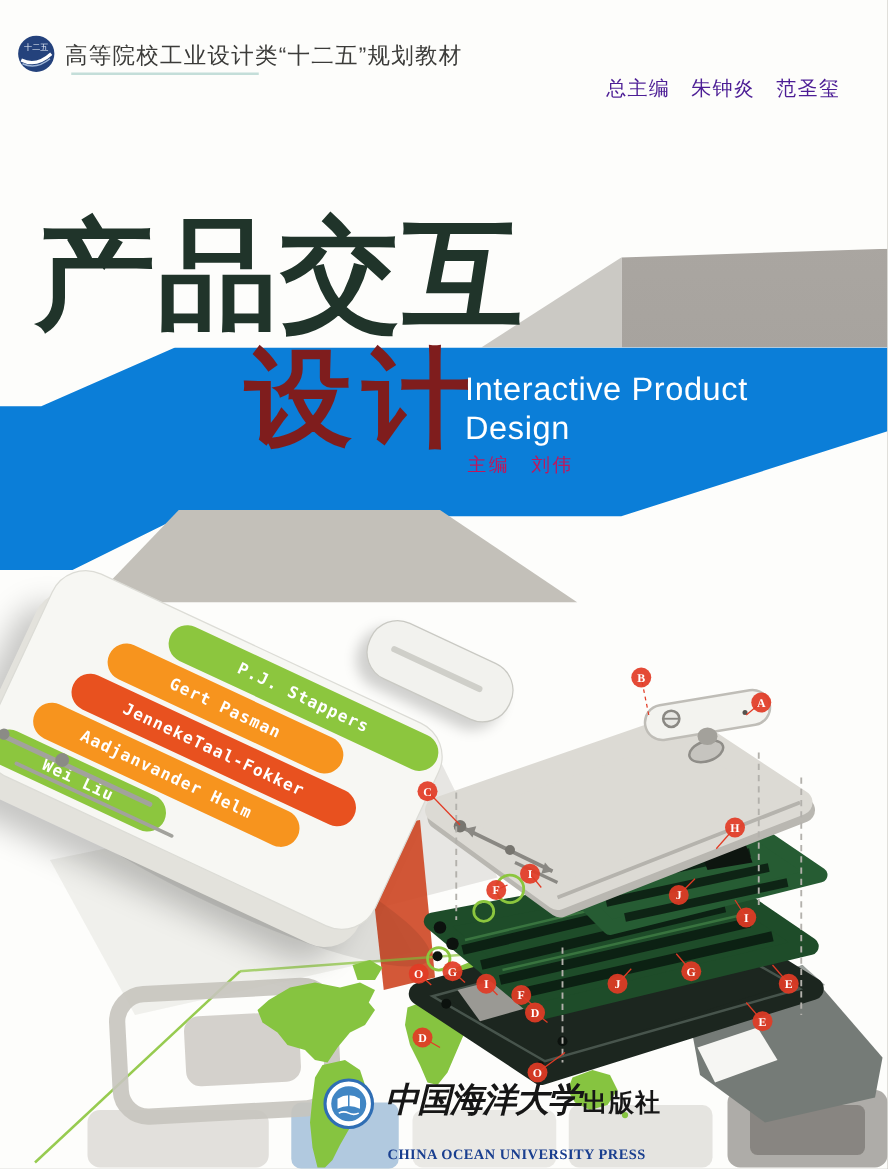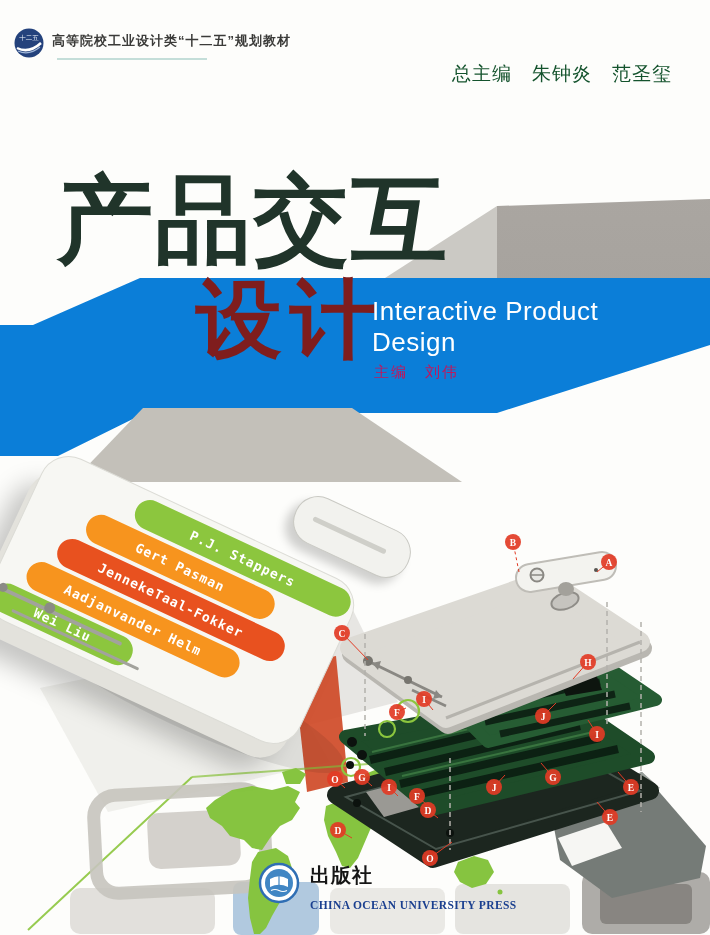--- a/index.html
+++ b/index.html
@@ -1,34 +1,34 @@
 <!DOCTYPE html>
 <html style="--band-blue: #0b7ed8; --title-green: #20342a; --accent-green: #8cc63e; --accent-orange: #f7941e; --accent-red: #e8511f; --callout-red: #e23b25; --pcb-green: #1e4c29; --map-green: #86c440; --press-blue: #1a3f8f;"><head>
 <meta charset="utf-8">
 <style>
   html,body{margin:0;padding:0;}
   body{width:710px;height:935px;position:relative;overflow:hidden;background:#fdfdfb;
        font-family:"Liberation Sans","DejaVu Sans",sans-serif;}
   .abs{position:absolute;}
   
-  .series-bar{left:52px;top:32px;font-size:13px;font-weight:700;color:#3b3b39;letter-spacing:1px;}
+  .series-bar{left:52px;top:32px;font-size:18px;font-weight:400;color:#3b3b39;letter-spacing:1px;}
   .series-underline{left:57px;top:58px;width:150px;height:2px;background:#7fb8b0;opacity:.45;}
   .series-logo{left:13px;top:27px;width:32px;height:32px;}
-  .chief-editors{right:38px;top:61px;font-size:19px;color:#14532d;letter-spacing:1px;}
+  .chief-editors{right:38px;top:61px;font-size:16px;color:#4c1d95;letter-spacing:1px;}
   
   .wedge-light{left:0;top:0;width:710px;height:470px;background:#cbc9c4;
      clip-path:polygon(385px 278px,497px 206px,497px 278px);}
   .wedge-dark{left:0;top:0;width:710px;height:470px;background:linear-gradient(180deg,#b0aca7,#a19d98);
      clip-path:polygon(497px 206px,710px 199px,710px 278px,497px 278px);}
   .blue-band{left:0;top:0;width:710px;height:470px;background:var(--band-blue,#0b7ed8);
      clip-path:polygon(0 325px,33px 325px,140px 278px,710px 278px,710px 345px,497px 413px,145px 413px,58px 456px,0 456px);}
   .gray-para{left:0;top:0;width:710px;height:500px;background:#c3c0b9;
      clip-path:polygon(143px 408px,352px 408px,462px 482px,72px 482px);}
   .title-cn{left:28px;top:172px;font-size:96px;font-weight:bold;color:var(--title-green,#20342a);
-     letter-spacing:2px;line-height:1;font-family:"DejaVu Sans","Liberation Sans",sans-serif;margin-left:29px;}
+     letter-spacing:2px;line-height:1;font-family:"DejaVu Sans","Liberation Sans",sans-serif;}
   .title-cn2{left:196px;top:276px;font-size:86px;font-weight:bold;color:#7f1d1d;letter-spacing:8px;line-height:1;
      font-family:"DejaVu Sans","Liberation Sans",sans-serif;}
   .title-en{left:372px;top:296px;font-size:26px;color:#fff;line-height:31px;letter-spacing:.5px;}
   .editor-sub{left:374px;top:363px;font-size:15px;color:#be185d;letter-spacing:2px;}
   
   .device-wrap{left:-10px;top:470px;width:440px;height:280px;z-index:2;}
   .device-base{position:absolute;left:-2px;top:56px;width:340px;height:178px;border-radius:30px;
      background:#e3e2dc;transform:rotate(25deg);box-shadow:-12px 18px 24px rgba(0,0,0,.22);}
   .device-body{position:absolute;left:10px;top:40px;width:340px;height:178px;border-radius:30px;
      background:#f7f7f3;border:1px solid #dcdcd6;transform:rotate(25deg);}
@@ -47,21 +47,21 @@
   #callouts{left:0;top:0;z-index:4;}
   svg.layer{position:absolute;width:710px;height:935px;}
   
   .publisher{left:258px;top:862px;z-index:5;display:flex;align-items:flex-start;}
   .press-logo{width:42px;height:42px;margin-right:8px;}
   .press-cn{display:flex;align-items:baseline;color:#161616;}
   .press-cn .script{font-family:"Liberation Serif","DejaVu Serif",serif;font-style:italic;font-weight:bold;
      font-size:27px;letter-spacing:-1px;}
   .press-cn .rest{font-size:20px;font-weight:600;letter-spacing:1px;margin-left:2px;}
   .press-en{font-family:"Liberation Serif","DejaVu Serif",serif;font-size:11.5px;font-weight:bold;
-     color:var(--press-blue,#1a3f8f);letter-spacing:.4px;margin-top:10px;padding-left:2px;}
+     color:var(--press-blue,#1a3f8f);letter-spacing:.4px;margin-top:20px;padding-left:2px;}
   .topz{z-index:6;}
 </style>
 </head>
 <body>
 
 <div class="abs wedge-light"></div>
 <div class="abs wedge-dark"></div>
 <div class="abs blue-band"></div>
 <div class="abs gray-para"></div>
 
@@ -276,17 +276,18 @@
 <div class="abs publisher">
   <svg class="press-logo" viewBox="0 0 42 42">
     <circle cx="21" cy="21" r="19" fill="#ffffff" stroke="#2f6eb4" stroke-width="2.5"></circle>
     <circle cx="21" cy="21" r="14" fill="#4186c4"></circle>
     <path d="M12,17 Q21,11.5 30,17 L30,25 Q21,20.5 12,25 Z" fill="#ffffff"></path>
     <line x1="21" y1="14" x2="21" y2="23" stroke="#4186c4" stroke-width="1.2"></line>
     <path d="M13,28.5 Q17,26.5 21,28.5 T29,28.5" stroke="#ffffff" stroke-width="1.2" fill="none"></path>
   </svg>
   <div>
     <div class="press-cn">
+      <span class="script">中国海洋大学</span>
       <span class="rest">出版社</span>
     </div>
     <div class="press-en">CHINA OCEAN UNIVERSITY PRESS</div>
   </div>
 </div>
 
 </body></html>

